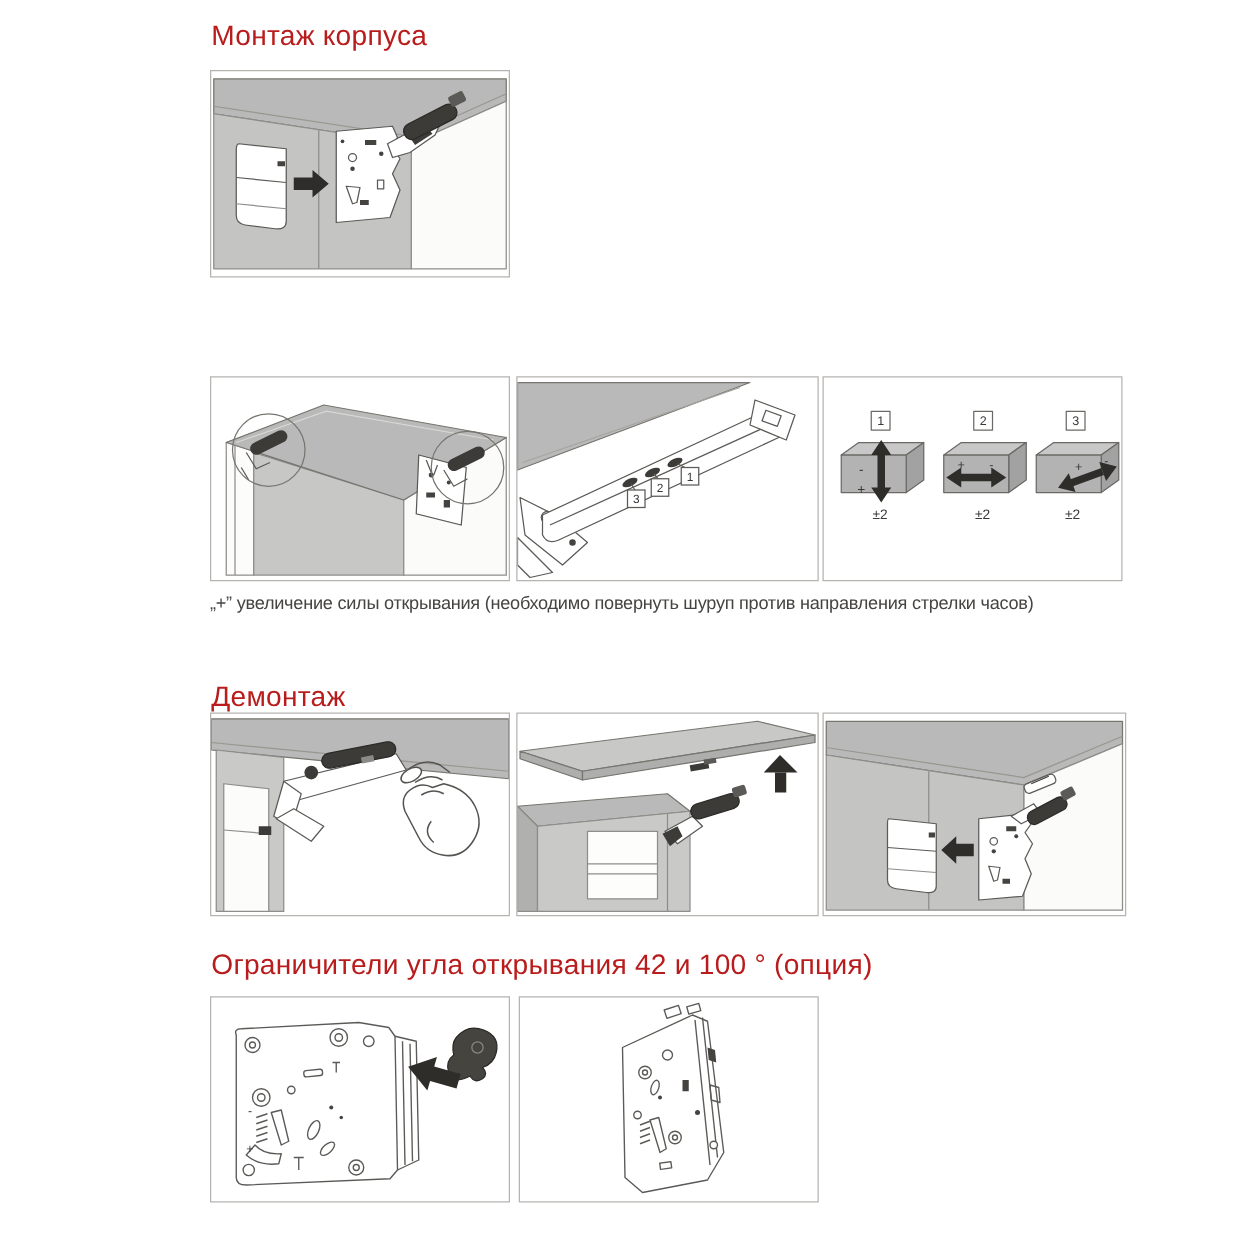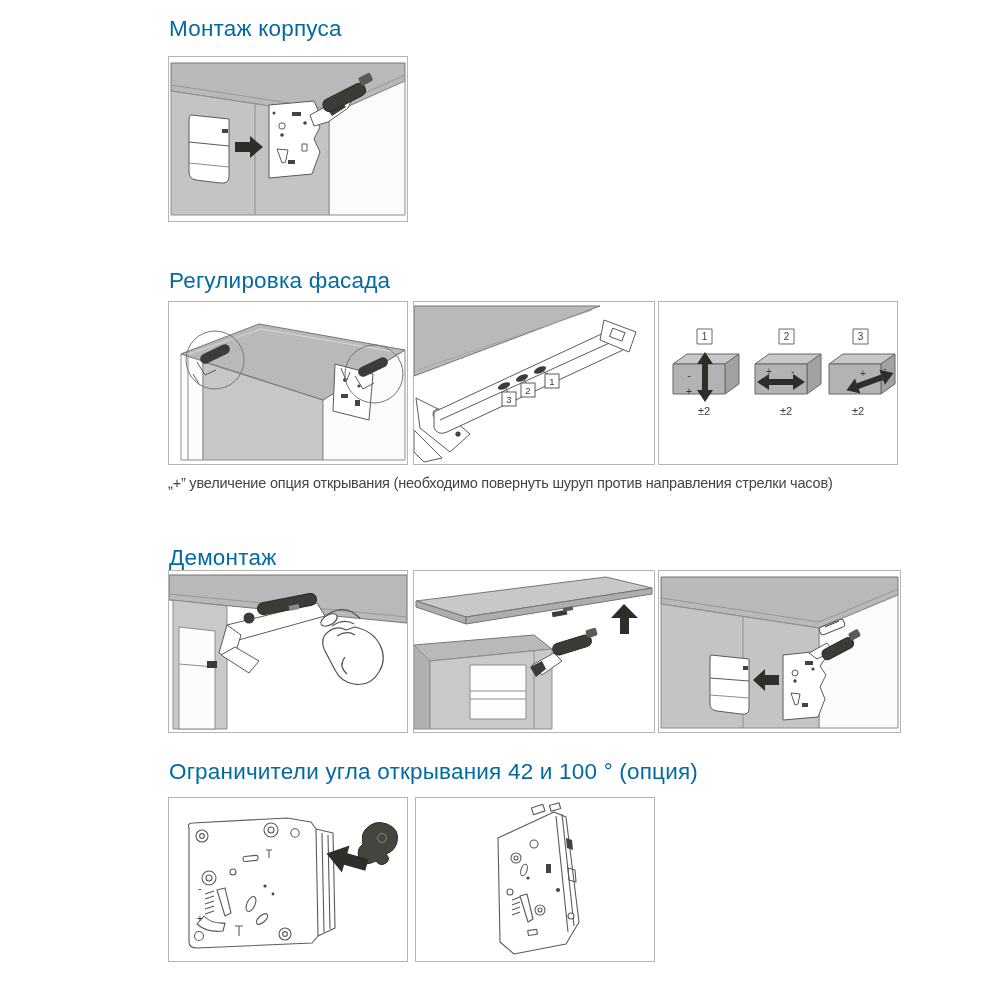--- a/index.html
+++ b/index.html
@@ -1,20 +1,20 @@
 <!DOCTYPE html>
 <html><head>
 <meta charset="utf-8">
 <title>Instruction sheet</title>
 <style>
   html,body{margin:0;padding:0;background:#ffffff;}
   .page{position:relative;width:1000px;height:1000px;background:#ffffff;overflow:hidden;
         font-family:"Liberation Sans",sans-serif;}
   .hd{position:absolute;left:169px;margin:0;font-size:22.5px;font-weight:400;
-      color:#0369a1;letter-spacing:.2px;white-space:nowrap;}
+      color:#b91c1c;letter-spacing:.2px;white-space:nowrap;}
   .panel{position:absolute;border:1px solid #b6b4b1;background:#fff;box-sizing:border-box;}
   .panel svg{display:block;width:100%;height:100%;}
   .notes{position:absolute;left:168px;top:473px;width:780px;font-size:14.5px;line-height:20px;
          color:#454442;letter-spacing:-0.2px;white-space:nowrap;}
   svg text{font-family:"Liberation Sans",sans-serif;fill:#3b3a38;}
 </style>
 </head>
 <body>
 
 <div class="page">
@@ -50,21 +50,20 @@
       </g>
       <g>
         <path d="M141,58 L171,42 L186,36 L179,51 L159,65 L145,69 Z" fill="#fff" stroke="#5c5a57"></path>
         <path d="M157,50 l13,-8 l7,8 l-14,9 z" fill="#3d3b38"></path>
         <rect x="152" y="34" width="46" height="13" rx="6" transform="rotate(-27 175 40)" fill="#3d3b38" stroke="#2b2a27"></rect>
         <rect x="190" y="18" width="13" height="9" rx="2" transform="rotate(-27 196 22)" fill="#5c5a57"></rect>
       </g>
     </svg>
   </div>
 
-  <h2 class="hd" style="top:268px">Регулировка фасада</h2>
 
   <div class="panel" style="left:168px;top:301px;width:240px;height:164px">
     <svg viewBox="0 0 238 162">
       <g stroke="#8f8d8a" fill="none">
         <polygon points="12,52 34,44 34,158 12,158" fill="#fcfcfb"></polygon>
         <line x1="19" y1="50" x2="19" y2="158"></line>
         <polygon points="34,60 154,98 154,158 34,158" fill="#c7c7c6"></polygon>
         <polygon points="154,98 236,48 236,158 154,158" fill="#fbfbfa"></polygon>
       </g>
       <polygon points="12,52 90,22 236,48 154,98" fill="#b9b9b9" stroke="#77756f" stroke-linejoin="round"></polygon>
@@ -181,21 +180,21 @@
           <text x="226" y="70">-</text>
         </g>
         <rect x="194" y="27" width="15" height="15" fill="#fff"></rect>
         <text x="201.5" y="38" stroke="none" font-size="10" text-anchor="middle">3</text>
         <text x="199" y="113" stroke="none" font-size="11" text-anchor="middle">±2</text>
       </g>
     </svg>
   </div>
 
   <div class="notes">
-    <div>„+” увеличение опция открывания (необходимо повернуть шуруп против направления стрелки часов)</div>
+    <div>„+” увеличение силы открывания (необходимо повернуть шуруп против направления стрелки часов)</div>
   </div>
 
   <h2 class="hd" style="top:545px">Демонтаж</h2>
 
   <div class="panel" style="left:168px;top:570px;width:240px;height:163px">
     <svg viewBox="0 0 238 161">
       <polygon points="0,4 238,4 238,52 0,29" fill="#b9b9b9" stroke="#77756f" stroke-linejoin="round"></polygon>
       <polyline points="0,23 238,46" fill="none" stroke="#98968f"></polyline>
       <polygon points="4,29 58,35 58,158 4,158" fill="#c9c9c8" stroke="#8f8d8a"></polygon>
       <polygon points="10,56 46,60 46,158 10,158" fill="#fcfcfb" stroke="#8f8d8a"></polygon>

